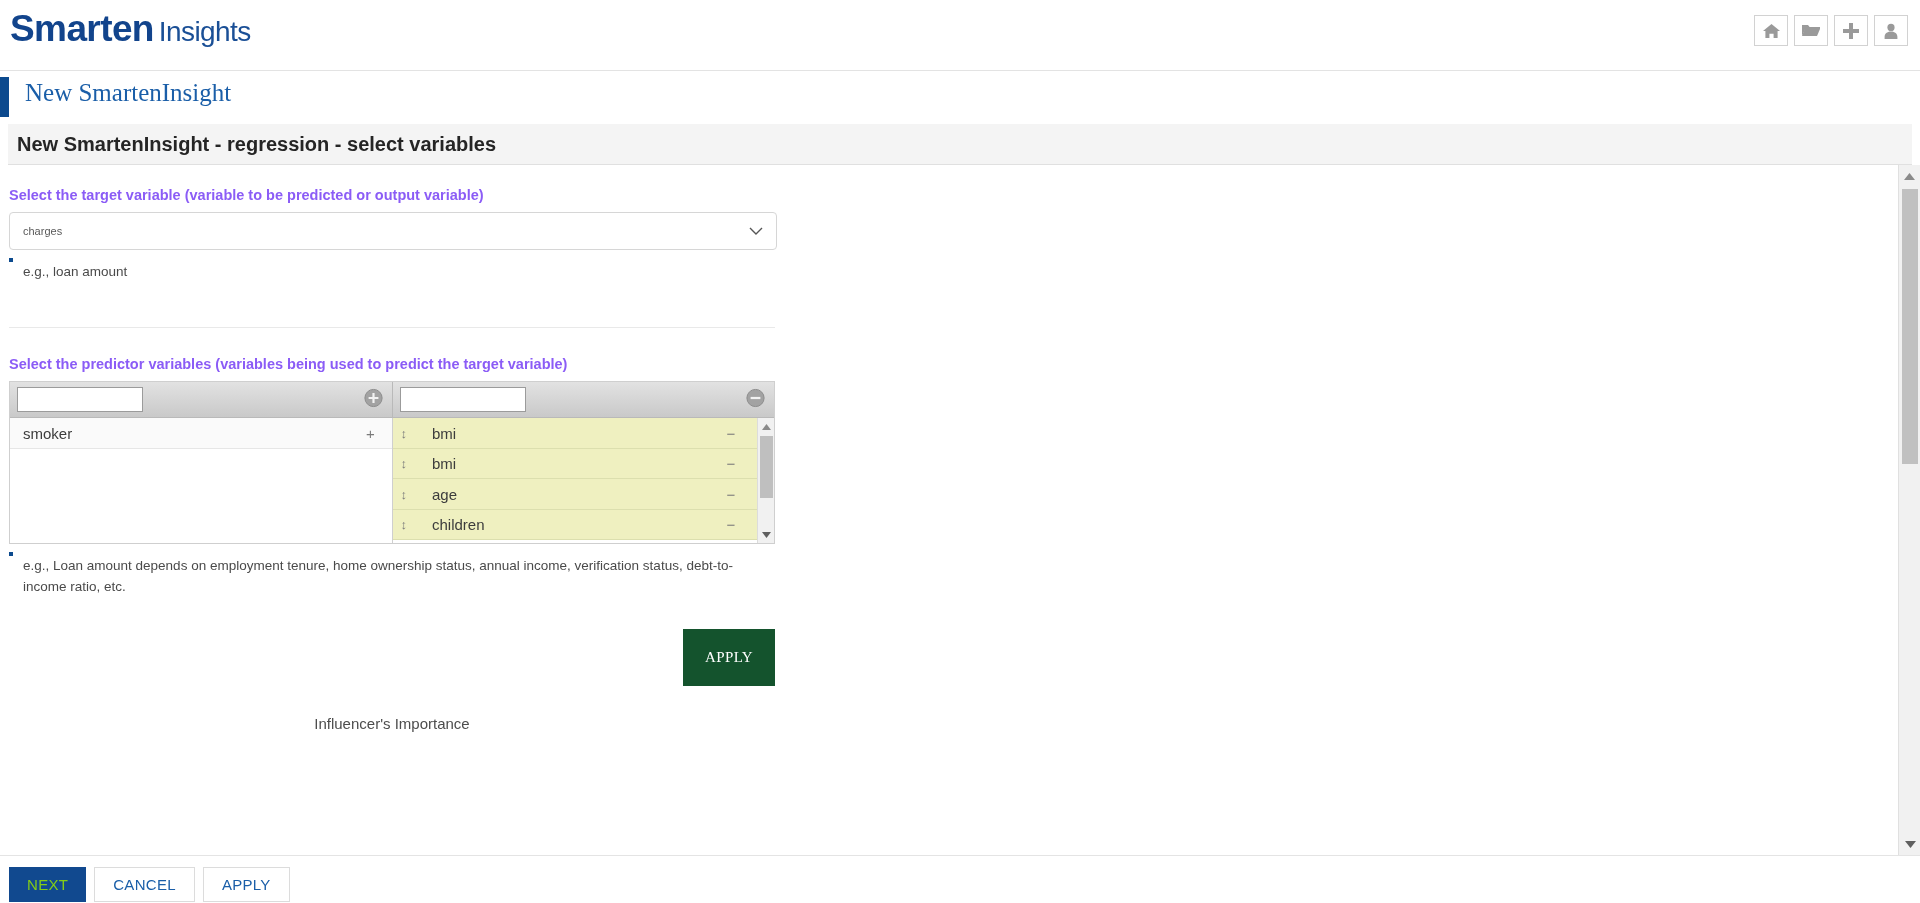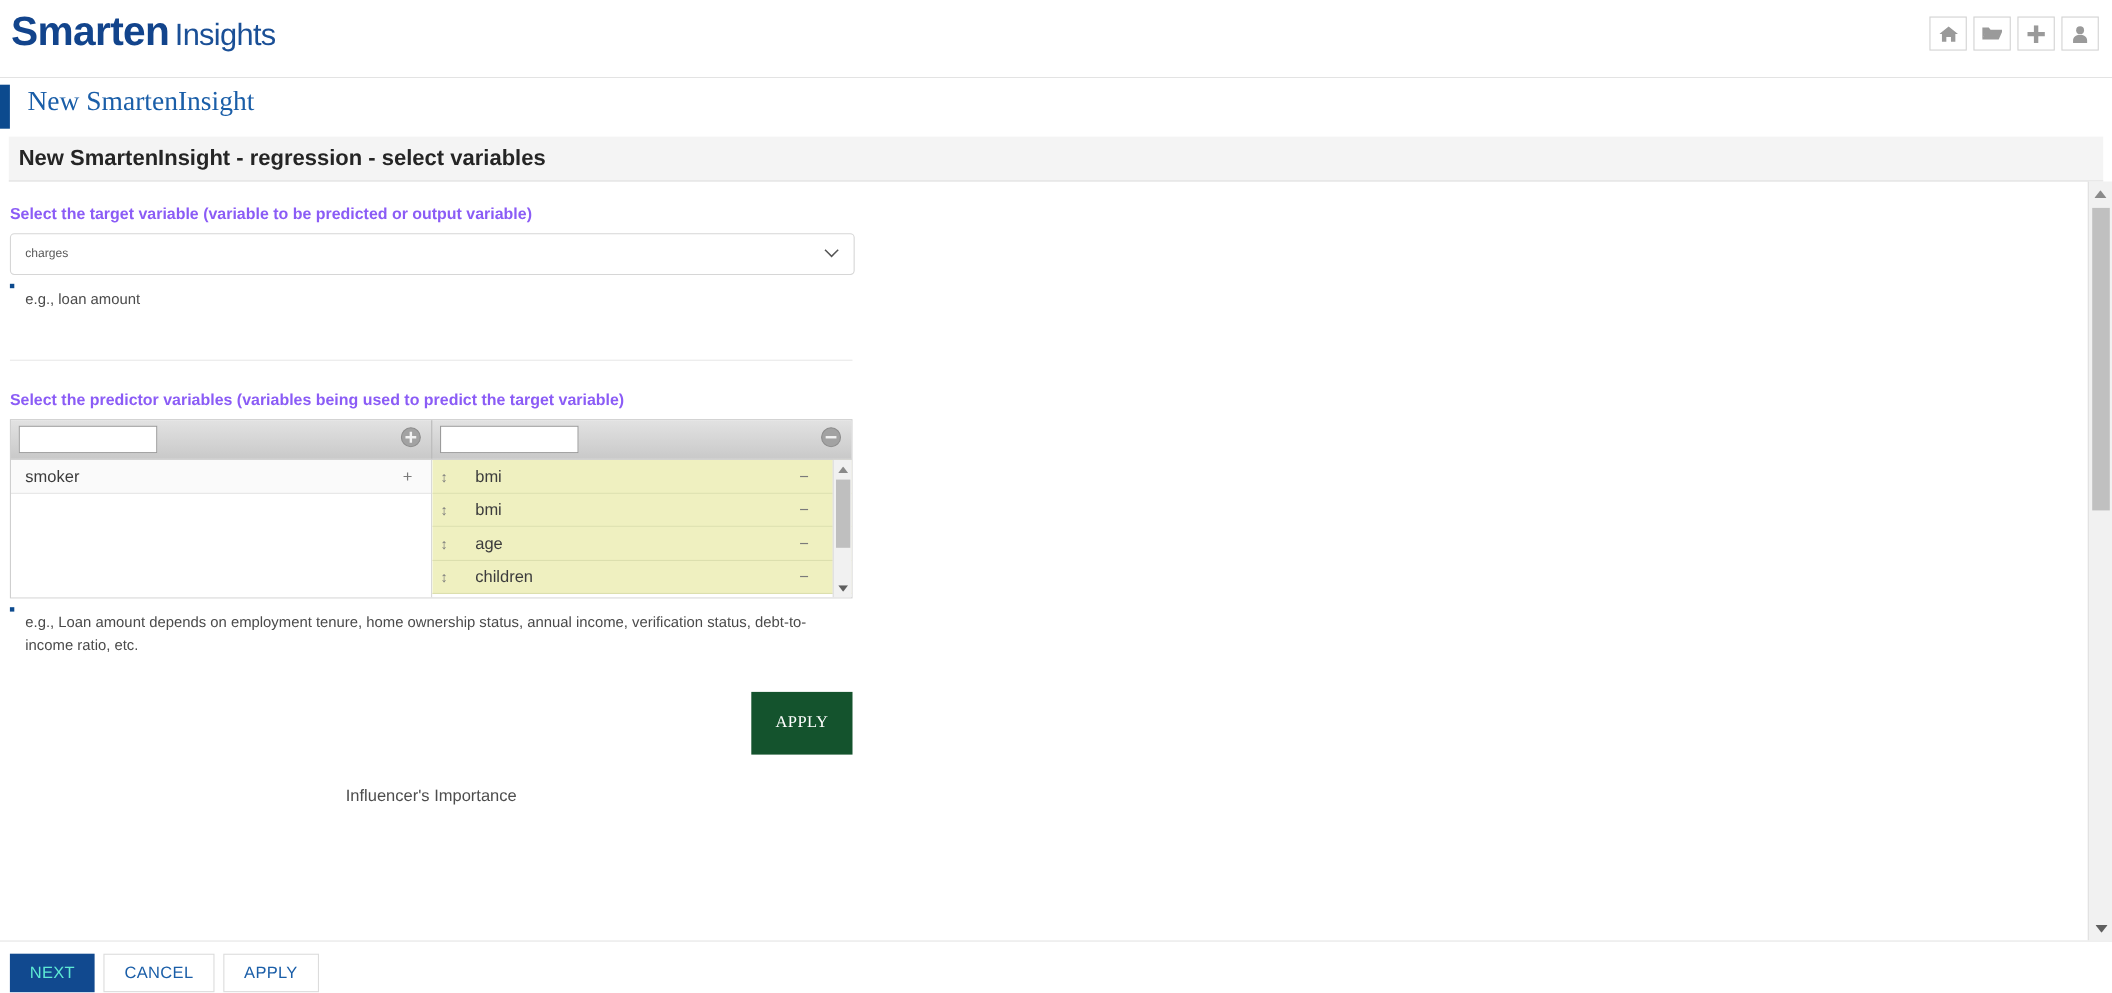--- a/index.html
+++ b/index.html
@@ -313,21 +313,21 @@
     background: #fff;
   }
   .btn {
     height: 35px;
     font-size: 15px;
     padding: 0 18px;
     cursor: pointer;
     font-family: "Liberation Sans", sans-serif;
     letter-spacing: 0.3px;
   }
-  .btn-primary { background: #11498f; color:#5eead4; border: none; }
+  .btn-primary { background: #11498f; color:#84cc16; border: none; }
   .btn-ghost   { background:#fff; color:#1a5ea8; border:1px solid #dcdcdc; }
 </style>
 </head>
 <body>
 
 <div class="topbar">
   <div class="logo">
     <span class="brand">Smarten</span><span class="sub">Insights</span>
   </div>
   <div class="topicons">

